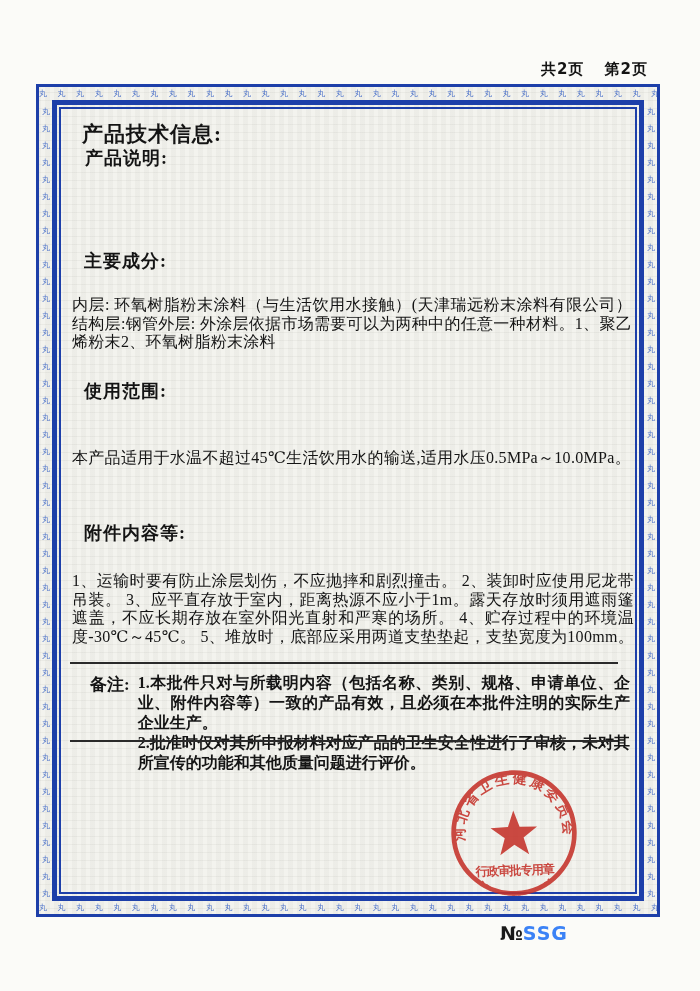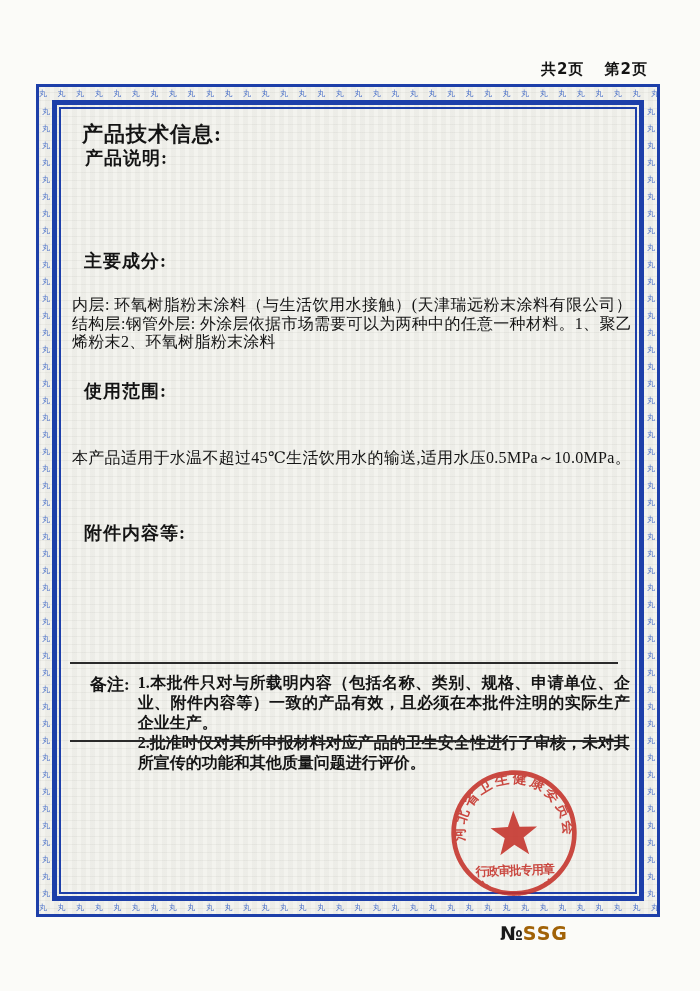--- a/index.html
+++ b/index.html
@@ -59,21 +59,21 @@
   .remarks-items div { text-align:justify; }
   .renewal {
     font-family:"DejaVu Sans","Liberation Sans",sans-serif;
     font-weight:bold; font-size:18px; letter-spacing:1px;
   }
   .date-line { font-size:19px; font-weight:500; letter-spacing:2px; word-spacing:13px;
     white-space:nowrap; }
   .serial { font-size:19px; font-weight:bold;
     font-family:"DejaVu Sans","Liberation Sans",sans-serif; }
   .serial .no { color:#1a1a1a; }
-  .serial .code { color:#a16207; letter-spacing:1px; }
+  .serial .code { color:#3b82f6; letter-spacing:1px; }
 
   .stamp { position:absolute; left:448px; top:767px; width:132px; height:132px;
     opacity:0.88; transform:rotate(-2deg); }
 </style>
 </head>
 <body>
 
 <div class="page">
 
   <div class="doc-texture"></div>
@@ -97,20 +97,21 @@
 
   <div class="abs h-sec" style="left:73px; top:146px;">产品说明:</div>
 
   <div class="abs h-sec" style="left:72px; top:249px;">主要成分:</div>
   <div class="abs body-text" style="left:72px; top:296px; width:560px;">内层: 环氧树脂粉末涂料（与生活饮用水接触）(天津瑞远粉末涂料有限公司） 结构层:钢管外层: 外涂层依据市场需要可以为两种中的任意一种材料。1、聚乙烯粉末2、环氧树脂粉末涂料</div>
 
   <div class="abs h-sec" style="left:72px; top:379px;">使用范围:</div>
   <div class="abs body-text" style="left:72px; top:449px; width:560px;">本产品适用于水温不超过45℃生活饮用水的输送,适用水压0.5MPa～10.0MPa。</div>
 
   <div class="abs h-sec" style="left:72px; top:521px;">附件内容等:</div>
+  <div class="abs body-text" style="left:72px; top:572px; width:562px;">1、运输时要有防止涂层划伤，不应抛摔和剧烈撞击。 2、装卸时应使用尼龙带吊装。 3、应平直存放于室内，距离热源不应小于1m。露天存放时须用遮雨篷遮盖，不应长期存放在室外阳光直射和严寒的场所。 4、贮存过程中的环境温度-30℃～45℃。 5、堆放时，底部应采用两道支垫垫起，支垫宽度为100mm。</div>
 
   <div class="abs rule" style="left:70px; top:662px; width:548px;"></div>
 
   <div class="abs remarks" style="left:90px; top:673px; width:540px;">
     <div class="remarks-label">备注:</div>
     <div class="remarks-items">
       <div>1.本批件只对与所载明内容（包括名称、类别、规格、申请单位、企业、附件内容等）一致的产品有效，且必须在本批件注明的实际生产企业生产。</div>
       <div>2.批准时仅对其所申报材料对应产品的卫生安全性进行了审核，未对其所宣传的功能和其他质量问题进行评价。</div>
     </div>
   </div>

